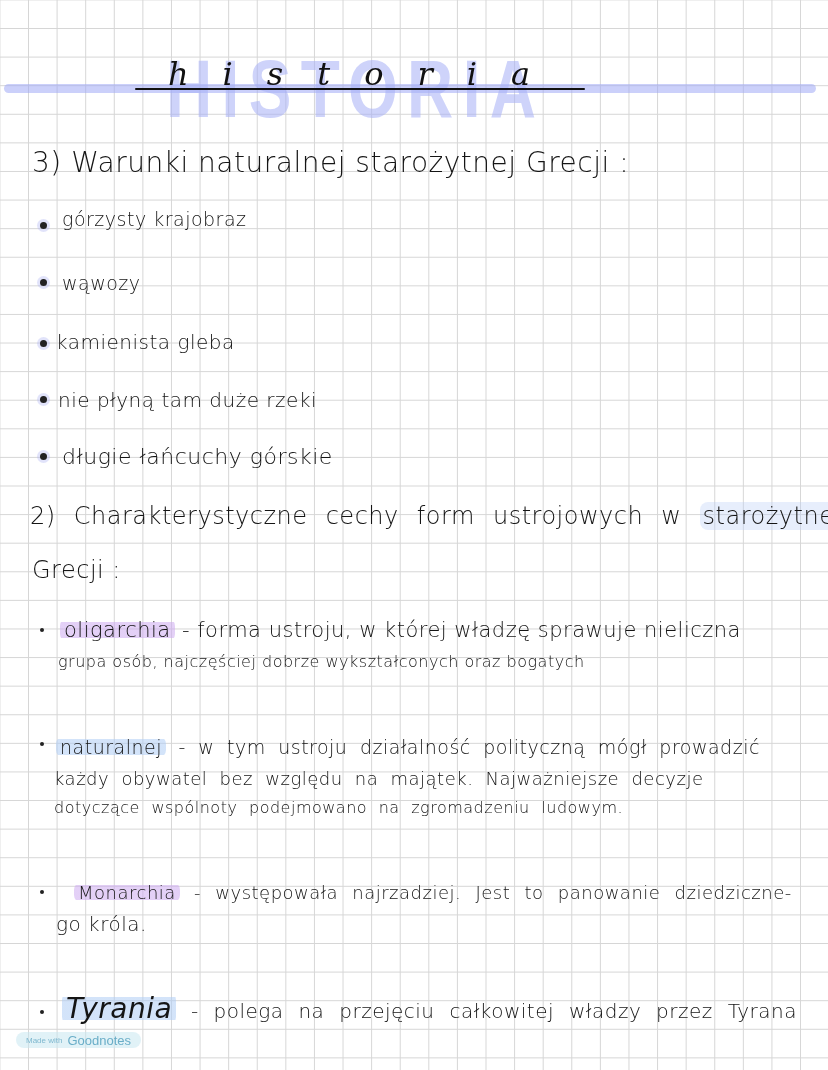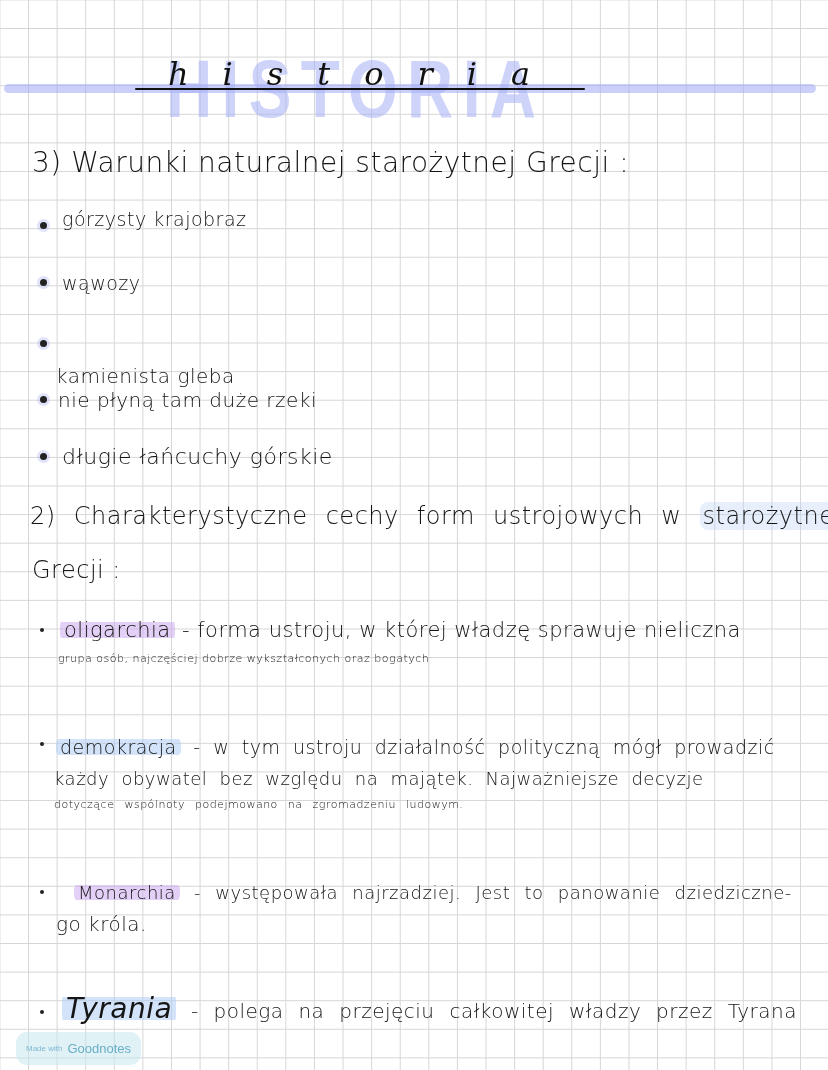--- a/index.html
+++ b/index.html
@@ -67,21 +67,21 @@
     font-family: "DejaVu Serif", serif;
     font-size: 32px;
     letter-spacing: 34px;
     color: #111;
     font-style: italic;
   }
 
   .h1 { font-size: 28px; }
   .bullet-text { font-size: 22px; }
   .def-text { font-size: 18px; }
-  .def-text-small { font-size: 11px; }
+  .def-text-small { font-size: 16px; }
 
   .dot {
     position: absolute;
     width: 7px;
     height: 7px;
     border-radius: 50%;
     background: #222;
     box-shadow: 0 0 0 3px rgba(170, 175, 240, 0.35);
   }
   .dot.plain { box-shadow: none; width: 4px; height: 4px; }
@@ -89,21 +89,21 @@
   .hl-purple { background: linear-gradient(to bottom, transparent 15%, rgba(205, 170, 240, 0.55) 15%, rgba(205, 170, 240, 0.55) 85%, transparent 85%); border-radius: 8px; padding: 0 4px; }
   .hl-blue { background: linear-gradient(to bottom, transparent 15%, rgba(175, 205, 245, 0.55) 15%, rgba(175, 205, 245, 0.55) 85%, transparent 85%); border-radius: 8px; padding: 0 4px; }
   .hl-blue-soft { background: rgba(185, 205, 245, 0.35); border-radius: 8px; padding: 0 3px; }
 
   .term-big { font-size: 28px; font-style: italic; }
 
   .watermark {
     position: absolute;
     left: 16px;
     top: 1032px;
-    height: 33px;
+    height: 16px;
     padding: 0 10px;
     border-radius: 11px;
     background: rgba(200, 232, 240, 0.55);
     display: flex;
     align-items: center;
     gap: 5px;
   }
   .watermark .wm-small {
     font-family: "Liberation Sans", sans-serif;
     font-size: 8px;
@@ -125,21 +125,21 @@
 
 <div class="hand h1" style="left:32px; top:146px;">3) Warunki naturalnej starożytnej Grecji :</div>
 
 <div class="dot" style="left:40px; top:222px;"></div>
 <div class="hand bullet-text" style="left:62px; top:208px; font-size:19px;">górzysty krajobraz</div>
 
 <div class="dot" style="left:40px; top:279px;"></div>
 <div class="hand bullet-text" style="left:62px; top:272px; font-size:19px;">wąwozy</div>
 
 <div class="dot" style="left:40px; top:340px;"></div>
-<div class="hand bullet-text" style="left:56px; top:330px; font-size:20px;margin-top:34px;">kamienista gleba</div>
+<div class="hand bullet-text" style="left:56px; top:330px; font-size:20px;">kamienista gleba</div>
 
 <div class="dot" style="left:40px; top:396px;"></div>
 <div class="hand bullet-text" style="left:58px; top:388px; font-size:20px;">nie płyną tam duże rzeki</div>
 
 <div class="dot" style="left:40px; top:453px;"></div>
 <div class="hand bullet-text" style="left:62px; top:444px; font-size:22px;">długie łańcuchy górskie</div>
 
 <div class="hand h1" style="left:30px; top:502px; font-size:24px; word-spacing:10px;">
   <span>2) Charakterystyczne cechy form ustrojowych w</span>
   <span class="hl-blue-soft">starożytnej</span>
@@ -148,21 +148,21 @@
 
 <div class="dot plain" style="left:40px; top:628px;"></div>
 <div class="hand def-text" style="left:60px; top:618px; font-size:21px;">
   <span class="hl-purple">oligarchia</span>
   <span>- forma ustroju, w której władzę sprawuje nieliczna</span>
 </div>
 <div class="hand def-text-small" style="left:58px; top:652px;">grupa osób, najczęściej dobrze wykształconych oraz bogatych</div>
 
 <div class="dot plain" style="left:40px; top:742px;"></div>
 <div class="hand def-text" style="left:56px; top:736px; font-size:19px; word-spacing:6px;">
-  <span class="hl-blue">demokracja</span>
+  <span class="hl-blue">naturalnej</span>
   <span>- w tym ustroju działalność polityczną mógł prowadzić</span>
 </div>
 <div class="hand def-text" style="left:54px; top:768px; word-spacing:6px;">każdy obywatel bez względu na majątek. Najważniejsze decyzje</div>
 <div class="hand def-text-small" style="left:54px; top:798px; word-spacing:6px;">dotyczące wspólnoty podejmowano na zgromadzeniu ludowym.</div>
 
 <div class="dot plain" style="left:40px; top:890px;"></div>
 <div class="hand def-text" style="left:58px; top:882px; word-spacing:8px;margin-left:16px;">
   <span class="hl-purple">Monarchia</span>
   <span>- występowała najrzadziej. Jest to panowanie dziedziczne-</span>
 </div>

